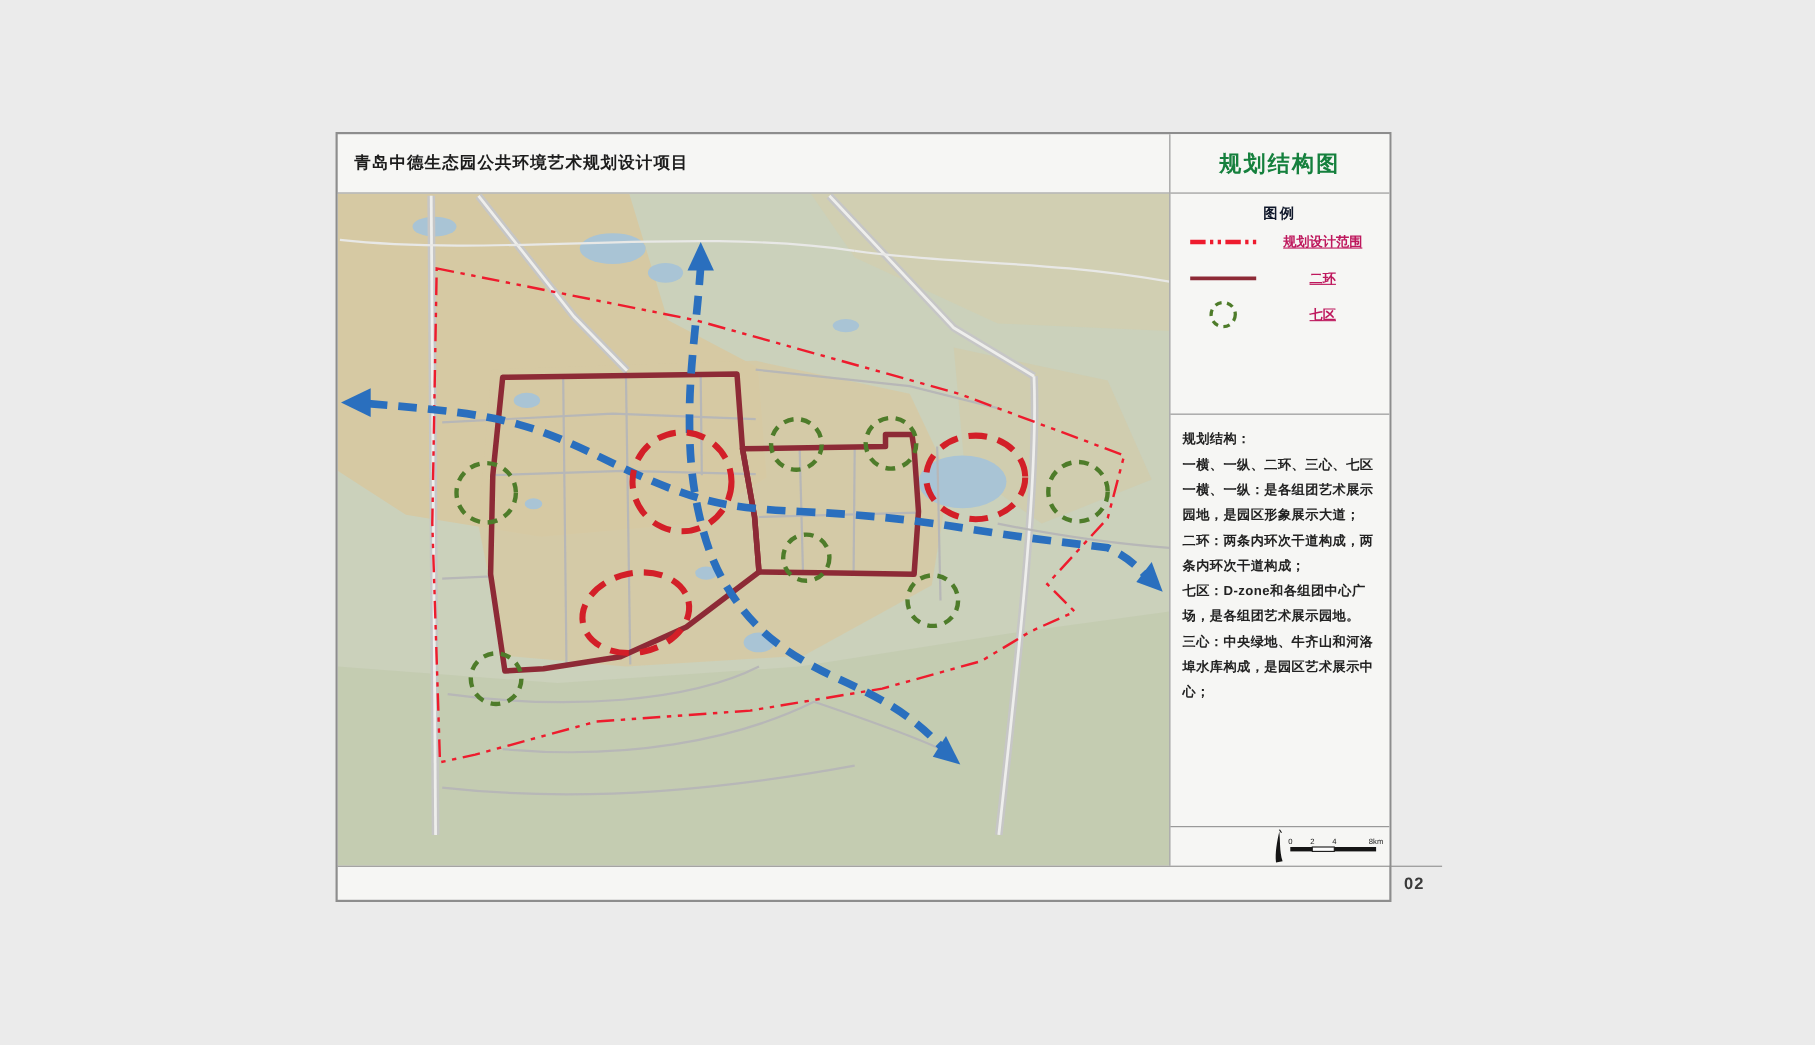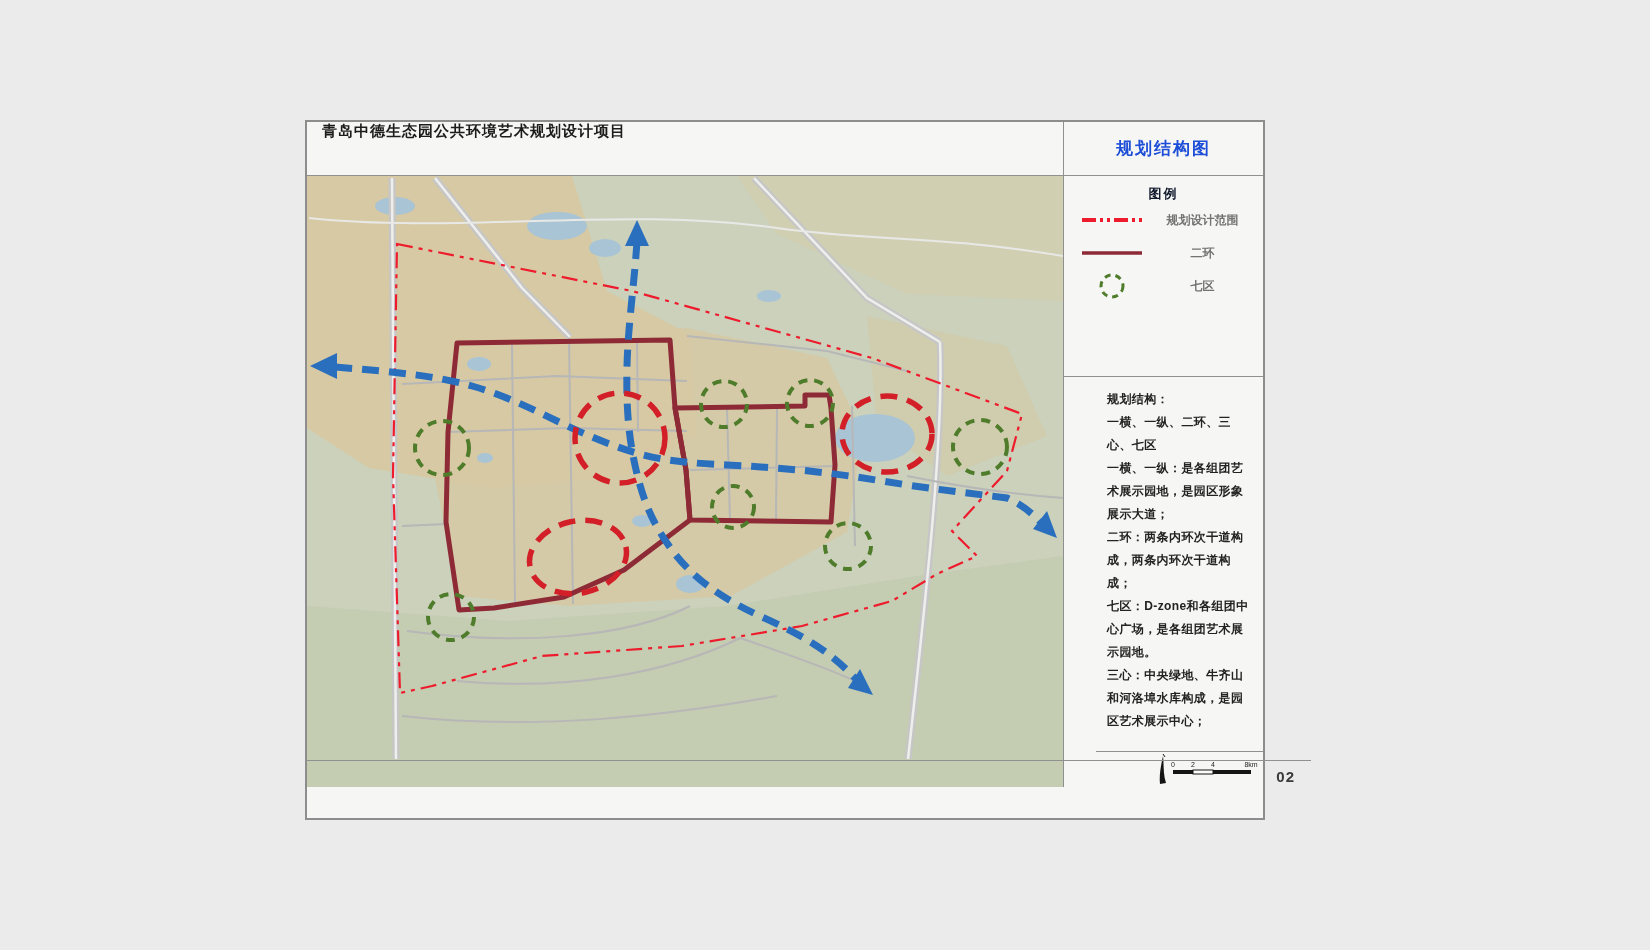--- a/index.html
+++ b/index.html
@@ -5,52 +5,52 @@
   * { margin:0; padding:0; box-sizing:border-box; }
   html,body { width:1650px; height:950px; overflow:hidden;
               font-family:"Liberation Sans", sans-serif; }
   body { background:#ebebeb; position:relative; }
 
   .sheet { position:absolute; left:305px; top:120px; width:960px; height:700px;
            background:#f6f6f4; border:2px solid #8d8d8d; }
 
   
   .title-cell { position:absolute; left:0; top:0; width:756px; height:54px;
-                border-bottom:1px solid #909090; display:flex; 
+                border-bottom:1px solid #909090; display:flex; align-items:center;
                 padding-left:15px; }
   .title-text { font-size:15px; font-weight:bold; color:#1c1c1c; letter-spacing:1px; }
 
   
   .map-cell { position:absolute; left:0; top:54px; width:756px; height:611px; overflow:hidden; }
   .map-cell svg { display:block; }
 
   
   .side-col { position:absolute; left:756px; top:0; width:200px; height:665px;
               border-left:1px solid #909090; background:#f6f6f4; }
   .side-header { height:54px; border-bottom:1px solid #909090; display:flex;
                  align-items:center; justify-content:center; }
-  .side-header-text { font-size:17px; font-weight:bold; color:#1d4ed8; letter-spacing:2px; }
+  .side-header-text { font-size:20px; font-weight:bold; color:#15803d; letter-spacing:2px; }
 
   .legend-cell { height:201px; border-bottom:1px solid #909090; padding-top:9px; }
   .legend-heading { text-align:center; font-size:13px; font-weight:bold; color:#0f172a; letter-spacing:2px; }
   .legend-item { display:flex; align-items:center; height:32px; padding:0 6px 0 12px; margin-top:1px; }
   .legend-symbol { width:72px; display:flex; justify-content:center; align-items:center; flex:none; }
-  .legend-label { flex:1; text-align:center; font-size:12px; font-weight:bold; color:#737373; }
+  .legend-label { flex:1; text-align:center; font-size:12px; font-weight:bold; color:#be185d;text-decoration:underline; }
 
   .desc-cell { height:375px; border-bottom:1px solid #909090;
-               padding:11px 8px 0 11px;margin-left:32px; }
+               padding:11px 8px 0 11px; }
   .desc-cell p { font-size:12px; font-weight:bold; color:#222; line-height:1.92;
                  letter-spacing:0.4px; }
 
   .northscale-cell { height:34px; position:relative; }
   .north-arrow { position:absolute; left:88px; top:2px; }
   .scale-bar { position:absolute; right:2px; top:7px; }
 
   
-  .footer-cell { position:absolute; left:0; top:638px; width:1004px; height:31px;
+  .footer-cell { position:absolute; left:0; top:665px; width:1004px; height:31px;
                  border-top:1px solid #909090; display:flex; align-items:center;
                  justify-content:flex-end; padding-right:16px; }
   .page-number { font-size:15px; font-weight:bold; color:#3a3a3a; letter-spacing:1px; }
 </style>
 </head>
 <body>
 
 <div class="sheet">
 
   <div class="title-cell">

